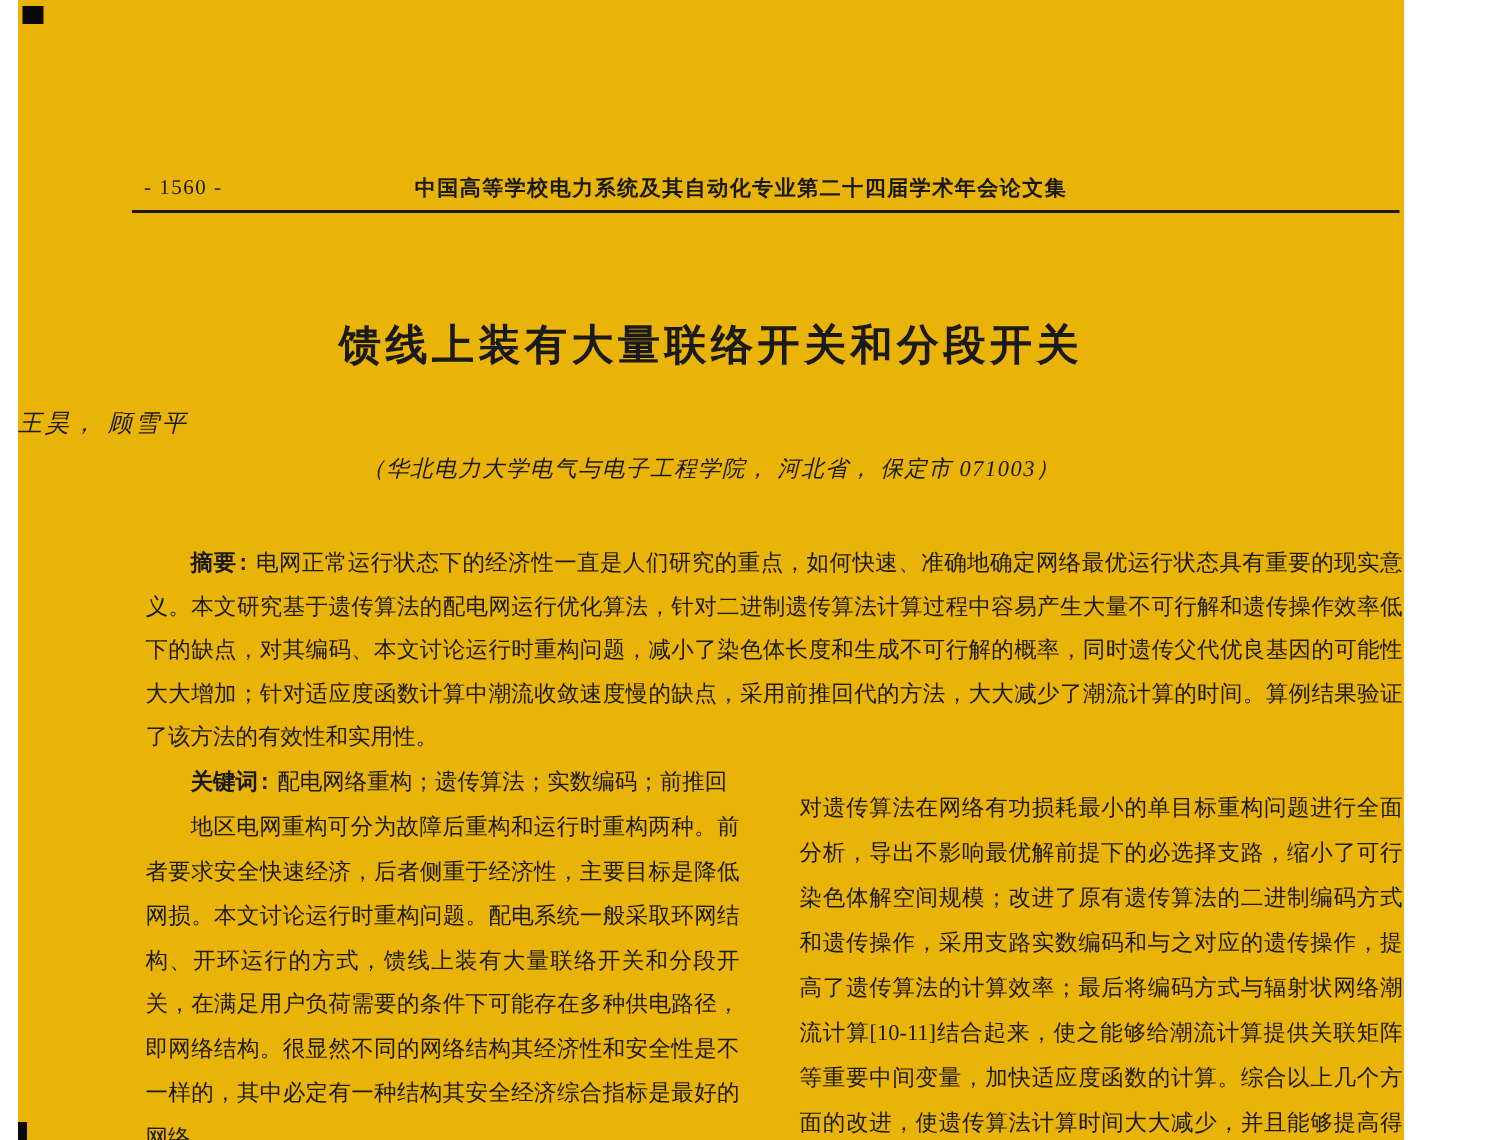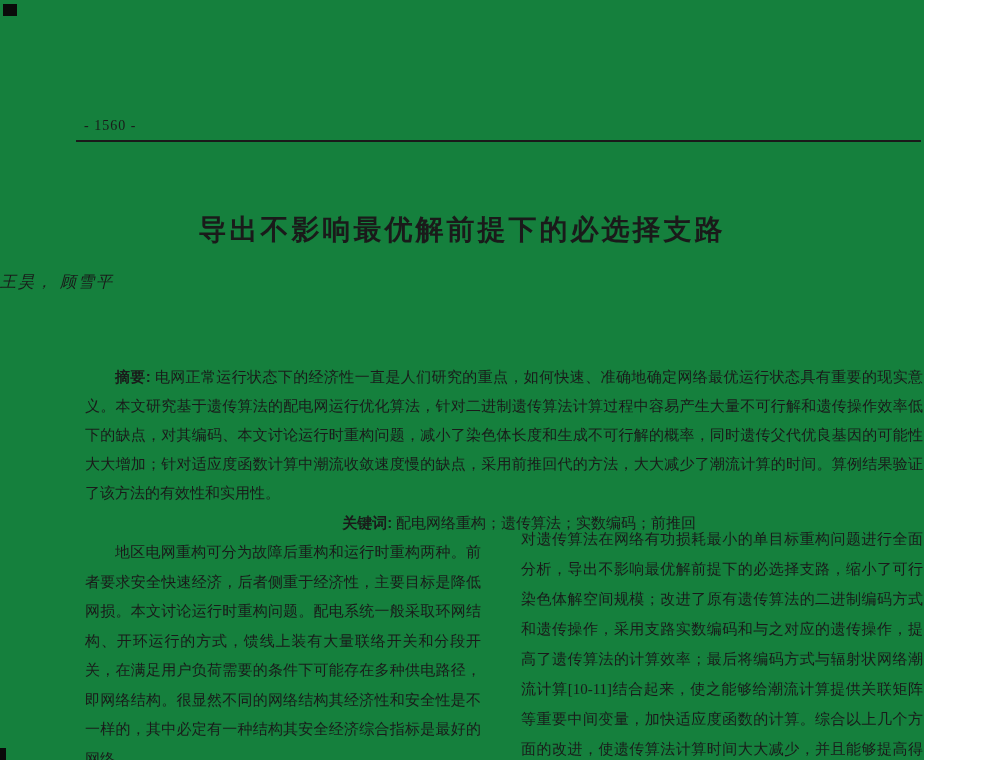--- a/index.html
+++ b/index.html
@@ -4,24 +4,25 @@
 <style>
   html, body {
     margin: 0;
     padding: 0;
     background: #ffffff;
   }
   .page {
     position: relative;
     width: 924px;
     height: 760px;
-    background: #15803d;
+    background: #eab308;
     overflow: hidden;
     font-family: "Liberation Serif", serif;
     color: #1a1a1a;
+    margin-left: 12px;
   }
 
   
   .scan-mark {
     position: absolute;
     background: #0a0a0a;
   }
   .mark-tl { left: 3px;  top: 4px;  width: 14px; height: 12px; }
   .mark-tr { left: 953px; top: 7px; width: 17px; height: 14px; }
   .mark-bl { left: 0px;  top: 748px; width: 6px; height: 12px; }
@@ -96,31 +97,30 @@
     font-size: 15px;
     line-height: 29px;
     text-align: justify;
   }
   .abstract-block p {
     margin: 0;
     text-indent: 2em;
   }
   .label-bold {
     font-weight: bold;
-    font-family: Liberation Sans, sans-serif;
+    font-family: Liberation Mono, monospace;
   }
   .keywords-block {
     position: absolute;
     left: 85px;
     top: 508px;
     width: 838px;
     font-size: 15px;
     line-height: 29px;
     text-indent: 2em;
-    text-align: center;
   }
 
   
   .col-left {
     position: absolute;
     left: 85px;
     top: 538px;
     width: 396px;
   }
   .section-heading {
@@ -154,24 +154,26 @@
 </head>
 <body>
 
 <div class="page">
 
   <div class="scan-mark mark-tl"></div>
   <div class="scan-mark mark-tr"></div>
   <div class="scan-mark mark-bl"></div>
 
   <div class="header-page-number">- 1560 -</div>
+  <div class="header-title">中国高等学校电力系统及其自动化专业第二十四届学术年会论文集</div>
   <div class="header-rule"></div>
 
-  <h1 class="article-title">导出不影响最优解前提下的必选择支路</h1>
+  <h1 class="article-title">馈线上装有大量联络开关和分段开关</h1>
   <div class="authors">王昊， 顾雪平</div>
+  <div class="affiliation">（华北电力大学电气与电子工程学院， 河北省， 保定市 071003）</div>
 
   <div class="abstract-block">
     <p><span class="label-bold">摘要:</span> <span>电网正常运行状态下的经济性一直是人们研究的重点，如何快速、准确地确定网络最优运行状态具有重要的现实意义。本文研究基于遗传算法的配电网运行优化算法，针对二进制遗传算法计算过程中容易产生大量不可行解和遗传操作效率低下的缺点，对其编码、本文讨论运行时重构问题，减小了染色体长度和生成不可行解的概率，同时遗传父代优良基因的可能性大大增加；针对适应度函数计算中潮流收敛速度慢的缺点，采用前推回代的方法，大大减少了潮流计算的时间。算例结果验证了该方法的有效性和实用性。</span></p>
   </div>
 
   <div class="keywords-block">
     <span class="label-bold">关键词:</span> <span>配电网络重构；遗传算法；实数编码；前推回</span>
   </div>
 
   <div class="col-left">

